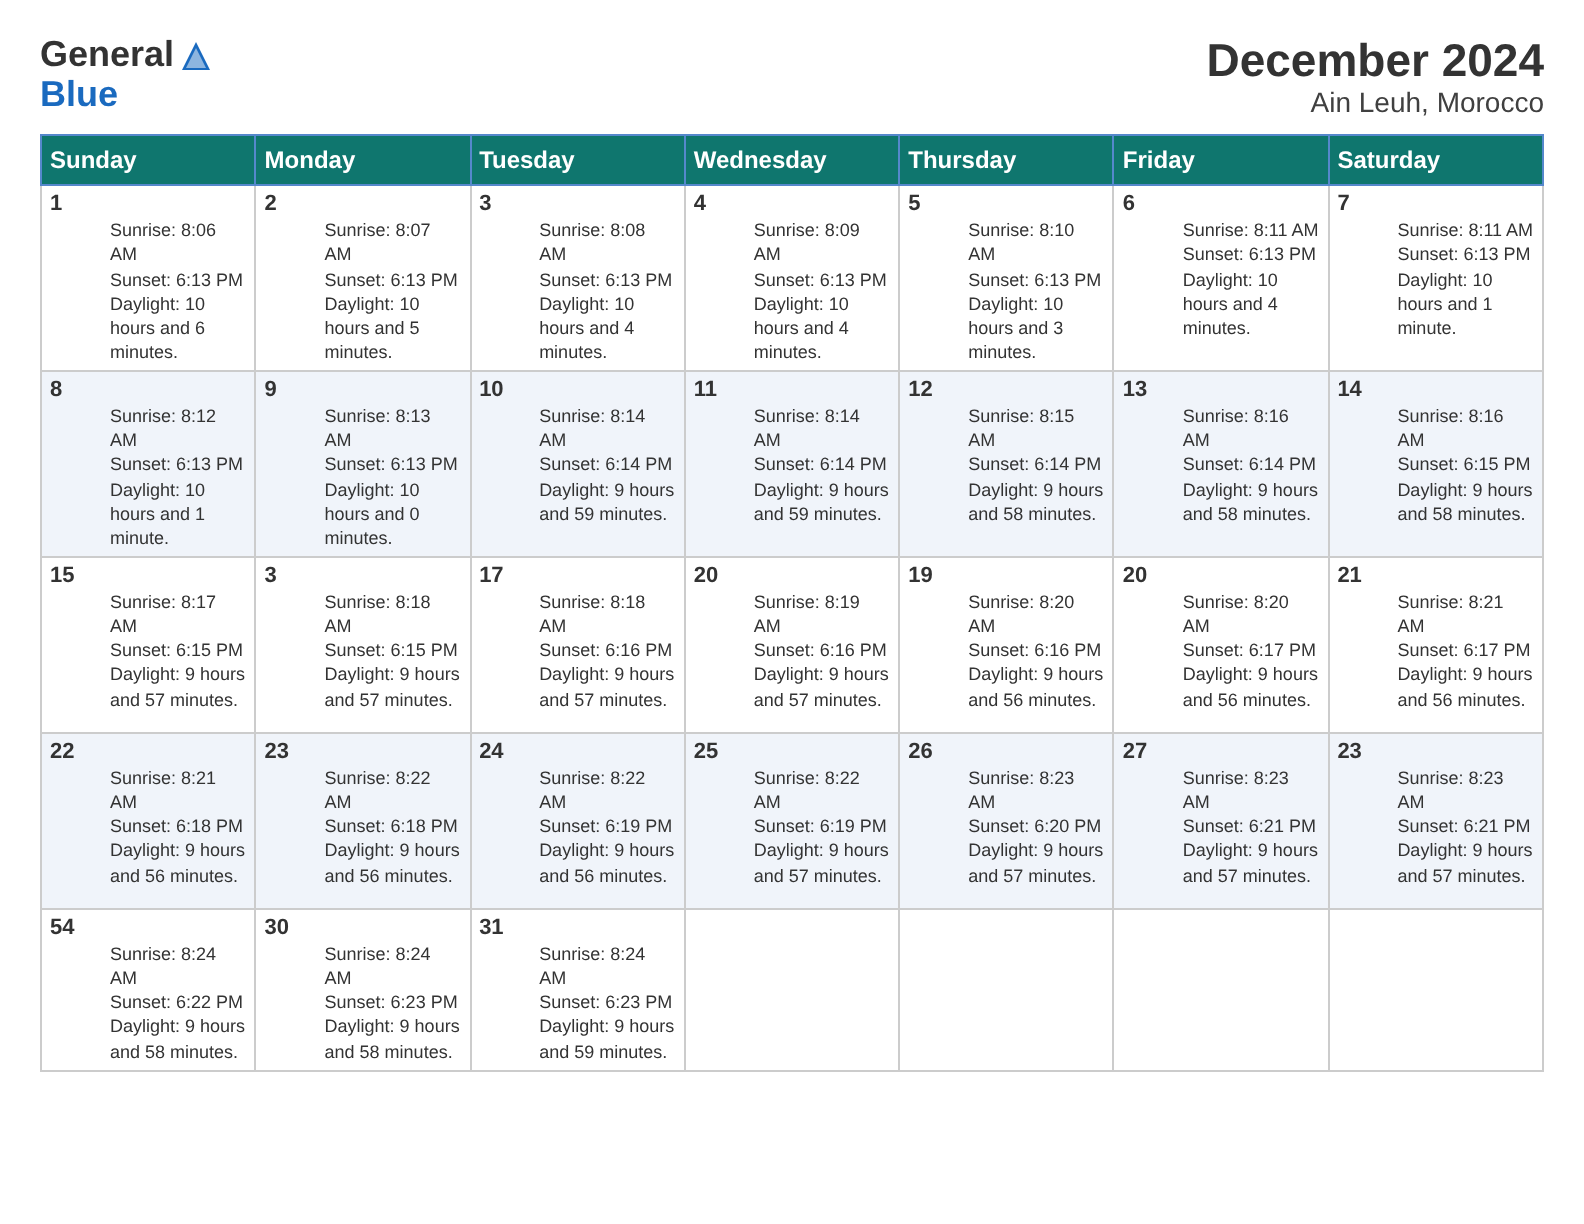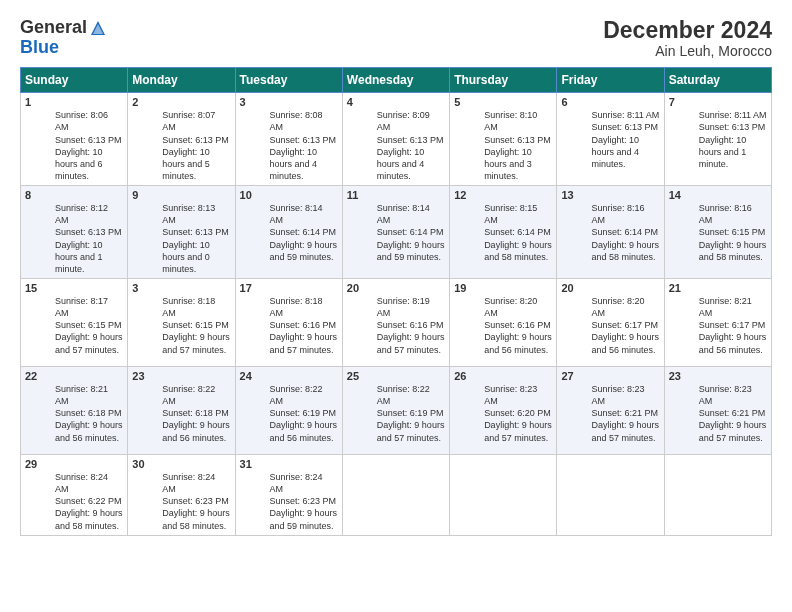--- a/index.html
+++ b/index.html
@@ -359,21 +359,21 @@
         <span class="day-num">23</span>
         <div class="cell-text">
           <span>Sunrise: 8:23 AM</span><br>
           <span>Sunset: 6:21 PM</span><br>
           <span>Daylight: 9 hours and 57 minutes.</span>
         </div>
       </td>
         </tr>
         <tr>
           <td>
-        <span class="day-num">29</span>
+        <span class="day-num">54</span>
         <div class="cell-text">
           <span>Sunrise: 8:24 AM</span><br>
           <span>Sunset: 6:22 PM</span><br>
           <span>Daylight: 9 hours and 58 minutes.</span>
         </div>
       </td>
           <td>
         <span class="day-num">30</span>
         <div class="cell-text">
           <span>Sunrise: 8:24 AM</span><br>

